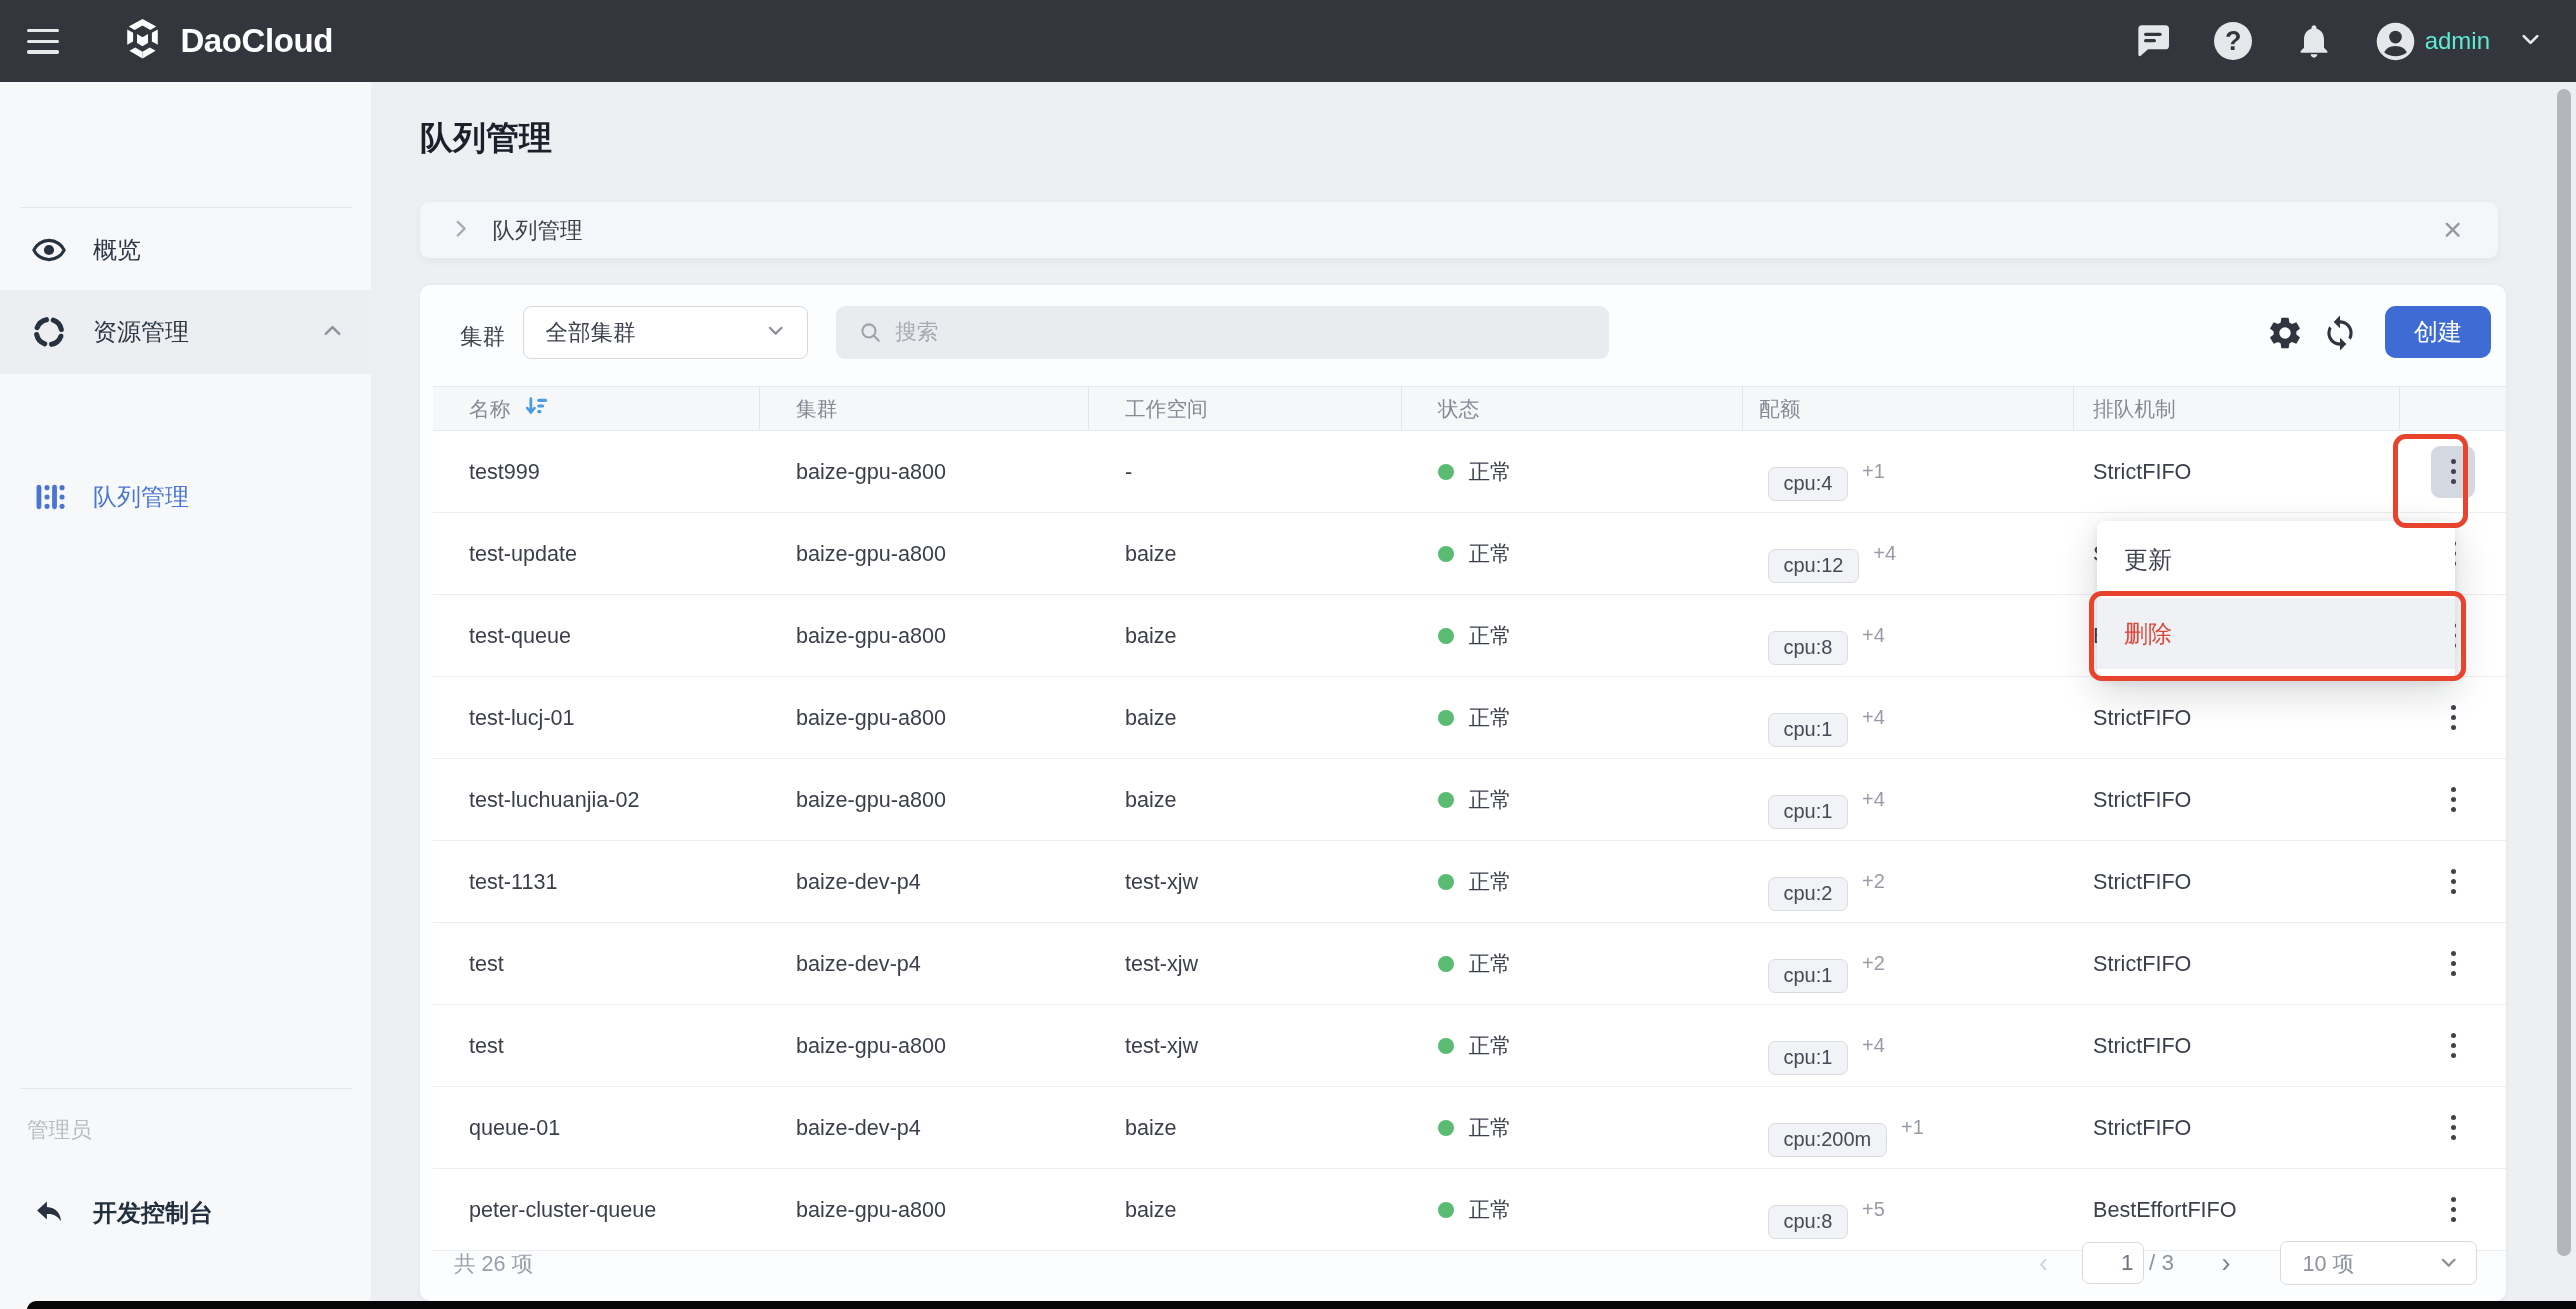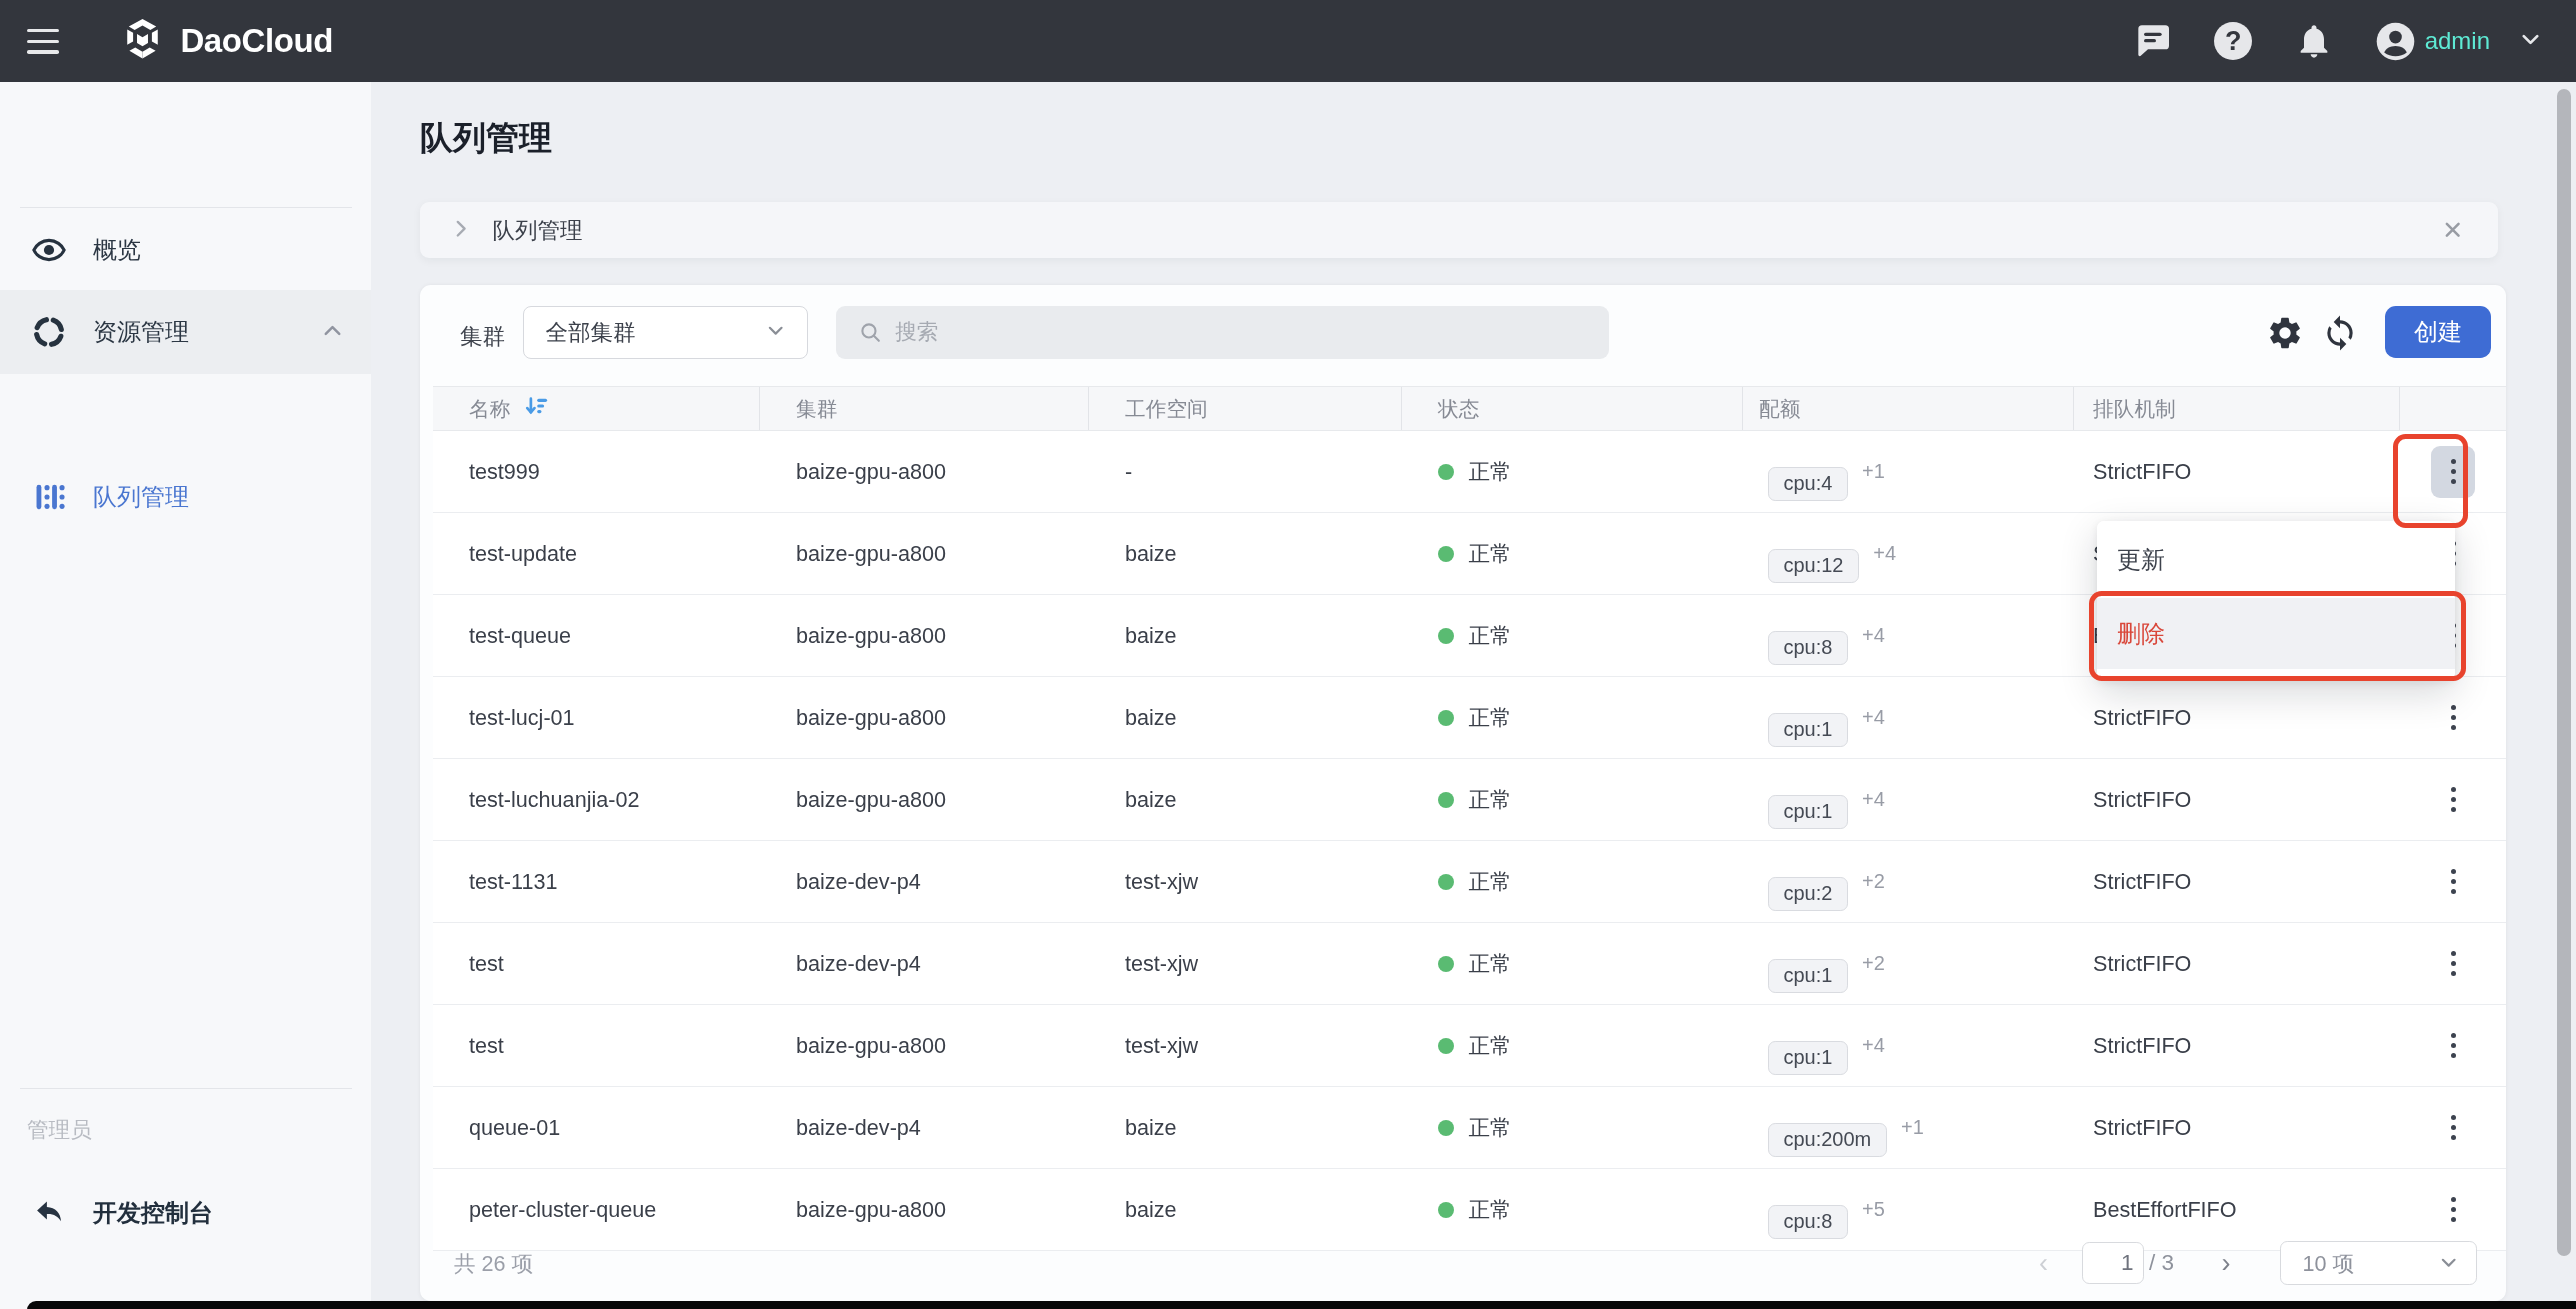--- a/index.html
+++ b/index.html
@@ -102,21 +102,21 @@
                 font-family:inherit; outline:none; }
   .page-total { font-size:22.5px; color:#8e929c; margin:0 34px 0 5.4px; }
   .size-select { position:relative; width:197px; height:44px; border:1.3px solid #d8dade; border-radius:7.2px;
                  background:#fff; display:flex; align-items:center; margin-left:36px; cursor:pointer; }
   .size-value { margin-left:21.6px; font-size:21.6px; color:#8e929c; }
   .size-select svg { position:absolute; right:16px; }
 
   
   .menu { position:absolute; left:1726px; top:439px; width:358px; background:#fff; border-radius:7.2px;
           box-shadow:0 12.6px 38px rgba(15,20,30,.16), 0 2.7px 9px rgba(15,20,30,.08); z-index:40; overflow:hidden; }
-  .menu-item { font-size:24px; padding-left:20px; display:flex; align-items:center; cursor:pointer; }
+  .menu-item { font-size:24px; padding-left:27px; display:flex; align-items:center; cursor:pointer; }
   .mi-update { height:77px; color:#3e434d; background:#fff; }
   .mi-delete { height:71px; color:#d9473a; background:#f0f1f4; }
   .menu-pad { height:10.8px; background:#fff; }
   .ann { position:absolute; border:5.4px solid #e8432d; border-radius:12.6px; z-index:50; pointer-events:none; }
   .ann-kebab { left:2022px; top:352px; width:75px; height:94px; }
   .ann-delete { left:1718px; top:509px; width:377px; height:90px; }
 
   
   .scroll-thumb { position:absolute; left:2557px; top:89px; width:13.5px; height:1167px; background:#b4b6bb;
                   border-radius:7.2px; z-index:60; cursor:pointer; }

